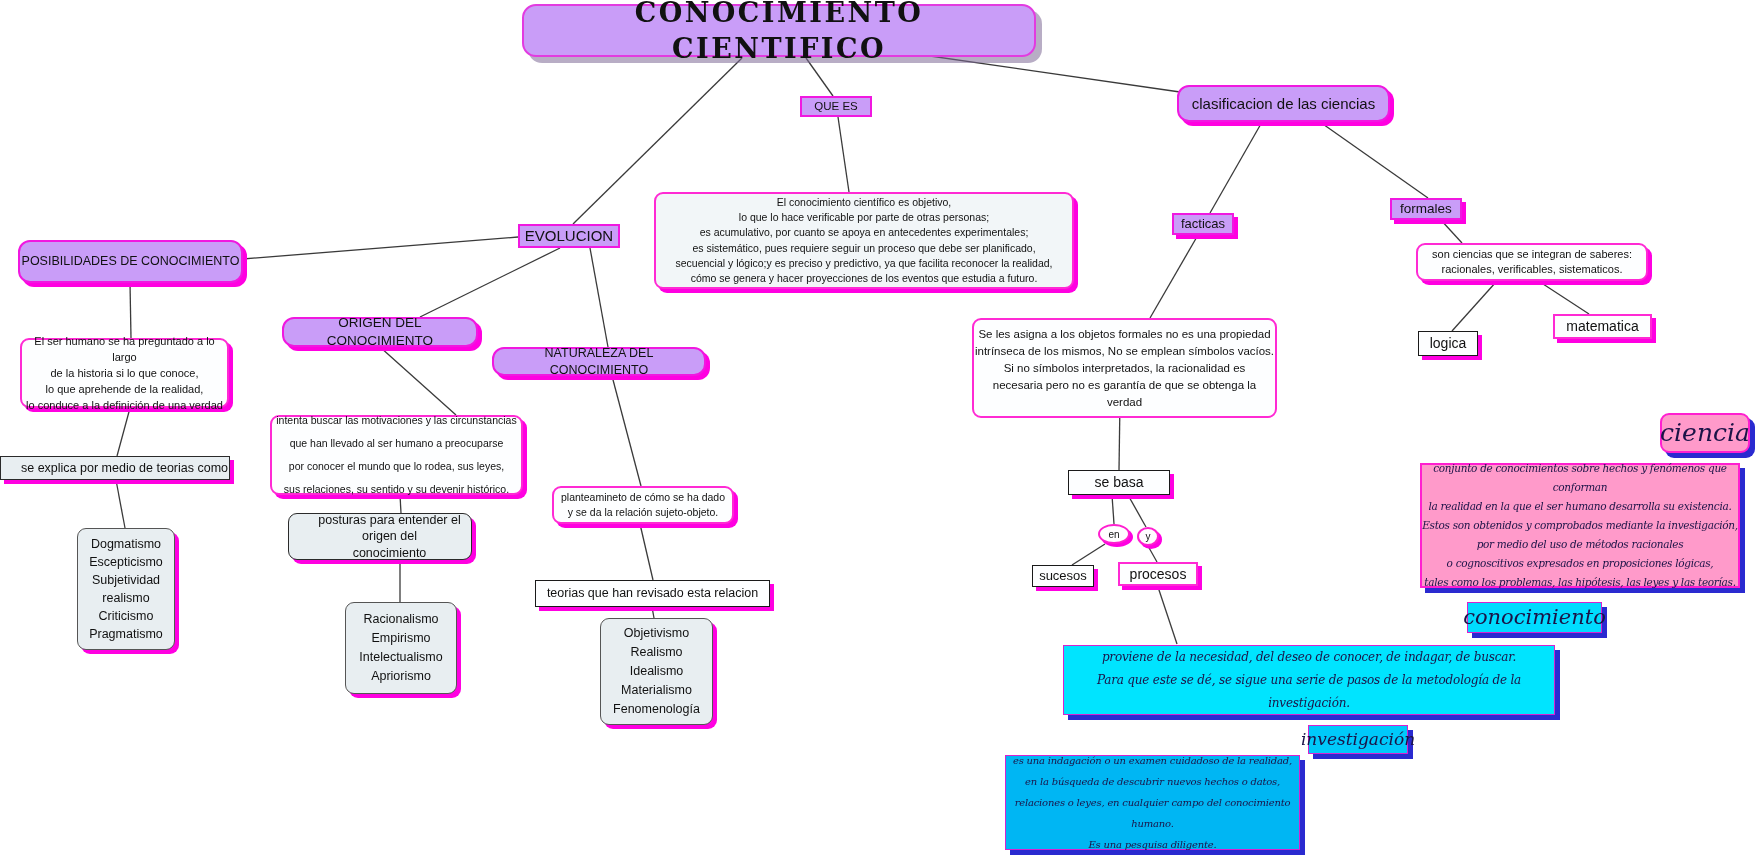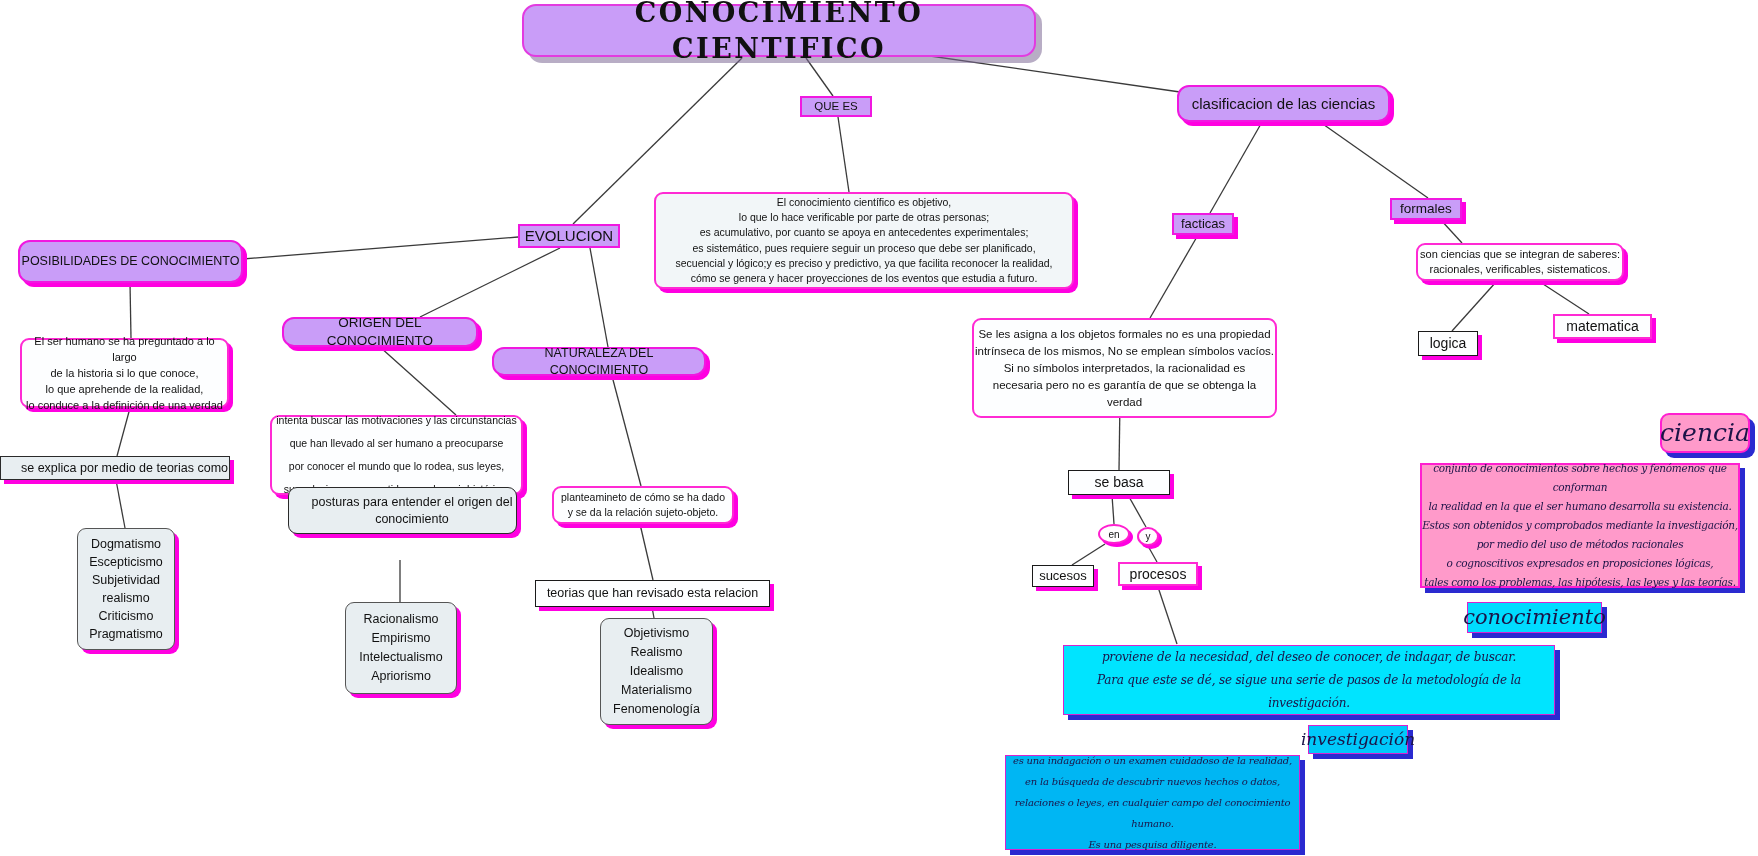--- a/index.html
+++ b/index.html
@@ -88,21 +88,21 @@
 Criticismo
 Pragmatismo</div>
 
   <div class="node purple rounded mshadow-sm" style="left:282px;top:317px;width:196px;height:30px;font-size:13.5px;">ORIGEN DEL CONOCIMIENTO</div>
 
   <div class="node whitebox rsmall mshadow-sm" style="left:270px;top:415px;width:253px;height:80px;font-size:10.5px;line-height:23px;text-align:center;">intenta buscar las motivaciones y las circunstancias
 que han llevado al ser humano a preocuparse
 por conocer el mundo que lo rodea, sus leyes,
 sus relaciones, su sentido y su devenir histórico.</div>
 
-  <div class="node graybox rsmall mshadow-sm" style="left:288px;top:487px;width:229px;height:47px;font-size:12.5px;">posturas para entender el origen del
+  <div class="node graybox rsmall mshadow-sm" style="left:288px;top:513px;width:184px;height:47px;font-size:12.5px;">posturas para entender el origen del
 conocimiento</div>
 
   <div class="node purple rounded mshadow-sm" style="left:492px;top:347px;width:214px;height:29px;font-size:12.5px;">NATURALEZA DEL CONOCIMIENTO</div>
 
   <div class="node grayboxr rsmall mshadow-sm" style="left:345px;top:602px;width:112px;height:92px;font-size:12.5px;line-height:19px;">Racionalismo
 Empirismo
 Intelectualismo
 Apriorismo</div>
 
   <div class="node whitebox rsmall mshadow-sm" style="left:552px;top:486px;width:182px;height:38px;font-size:10.5px;line-height:15px;">planteamineto de cómo se ha dado
@@ -125,21 +125,21 @@
 
   <div class="node purple mshadow-sm" style="left:1172px;top:213px;width:62px;height:22px;font-size:13px;">facticas</div>
 
   <div class="node purple mshadow-sm" style="left:1390px;top:198px;width:72px;height:22px;font-size:13.5px;">formales</div>
 
   <div class="node whitebox rsmall" style="left:972px;top:318px;width:305px;height:100px;font-size:11.5px;line-height:17px;">Se les asigna a los objetos formales no es una propiedad
 intrínseca de los mismos, No se emplean símbolos vacíos.
 Si no símbolos interpretados, la racionalidad es
 necesaria pero no es garantía de que se obtenga la verdad</div>
 
-  <div class="node whitebox rsmall mshadow-sm" style="left:1416px;top:243px;width:208px;height:38px;font-size:11px;line-height:15px;">son ciencias que se integran de saberes:
+  <div class="node whitebox rsmall mshadow-sm" style="left:1416px;top:243px;width:232px;height:38px;font-size:11px;line-height:15px;">son ciencias que se integran de saberes:
 racionales, verificables, sistematicos.</div>
 
   <div class="node blackbox mshadow-sm" style="left:1418px;top:331px;width:60px;height:25px;font-size:14px;">logica</div>
 
   <div class="node whitebox mshadow-sm" style="left:1553px;top:314px;width:99px;height:25px;font-size:14px;">matematica</div>
 
   <div class="node blackbox mshadow-sm" style="left:1068px;top:470px;width:102px;height:25px;font-size:14px;">se basa</div>
 
   <div class="node oval" style="left:1098px;top:524px;width:32px;height:20px;">en</div>
 

